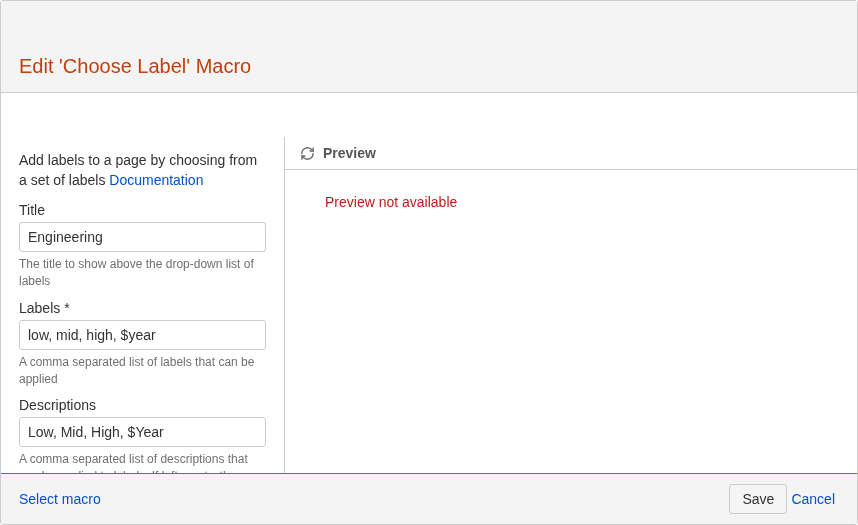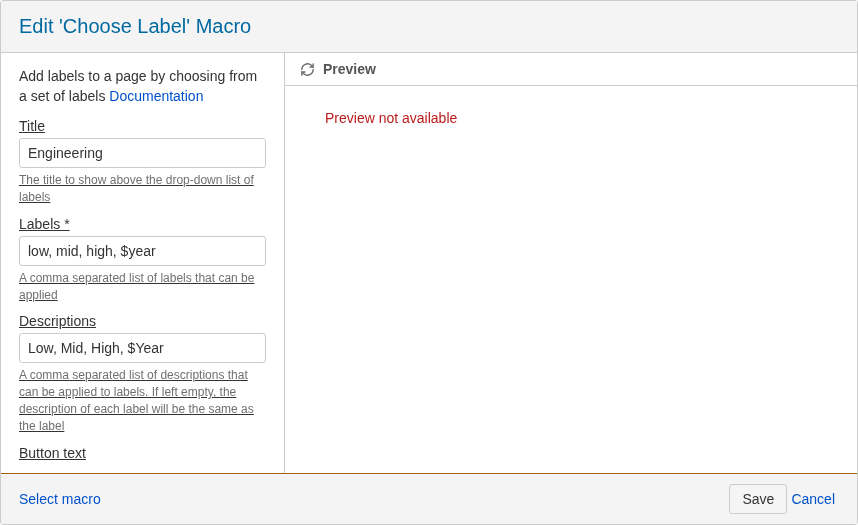--- a/index.html
+++ b/index.html
@@ -21,46 +21,47 @@
       border-radius: 3px;
     }
     .header {
       background: #f4f4f4;
       border-bottom: 1px solid #ccc;
       padding: 14px 18px;
     }
     .header h2 {
       font-size: 20px;
       font-weight: 500;
-      color: #0369a1;
+      color: #c2410c;
+      margin-top: 40px;
     }
     .body {
       flex: 1;
       display: flex;
       overflow: hidden;
+      margin-top: 44px;
     }
     .form-panel {
       width: 284px;
       border-right: 1px solid #ccc;
       padding: 14px 18px 14px 18px;
       overflow-y: auto;
     }
     .form-intro {
       font-size: 14px;
       color: #333;
       line-height: 1.4;
       margin-bottom: 12px;
     }
     .form-intro a {
       color: #0052cc;
       text-decoration: none;
     }
     .form-field {
       margin-bottom: 10px;
-      text-decoration: underline;
     }
     .form-field label {
       display: block;
       font-size: 14px;
       color: #333;
       margin-bottom: 4px;
     }
     .form-field input[type="text"] {
       width: 100%;
       padding: 6px 8px;

